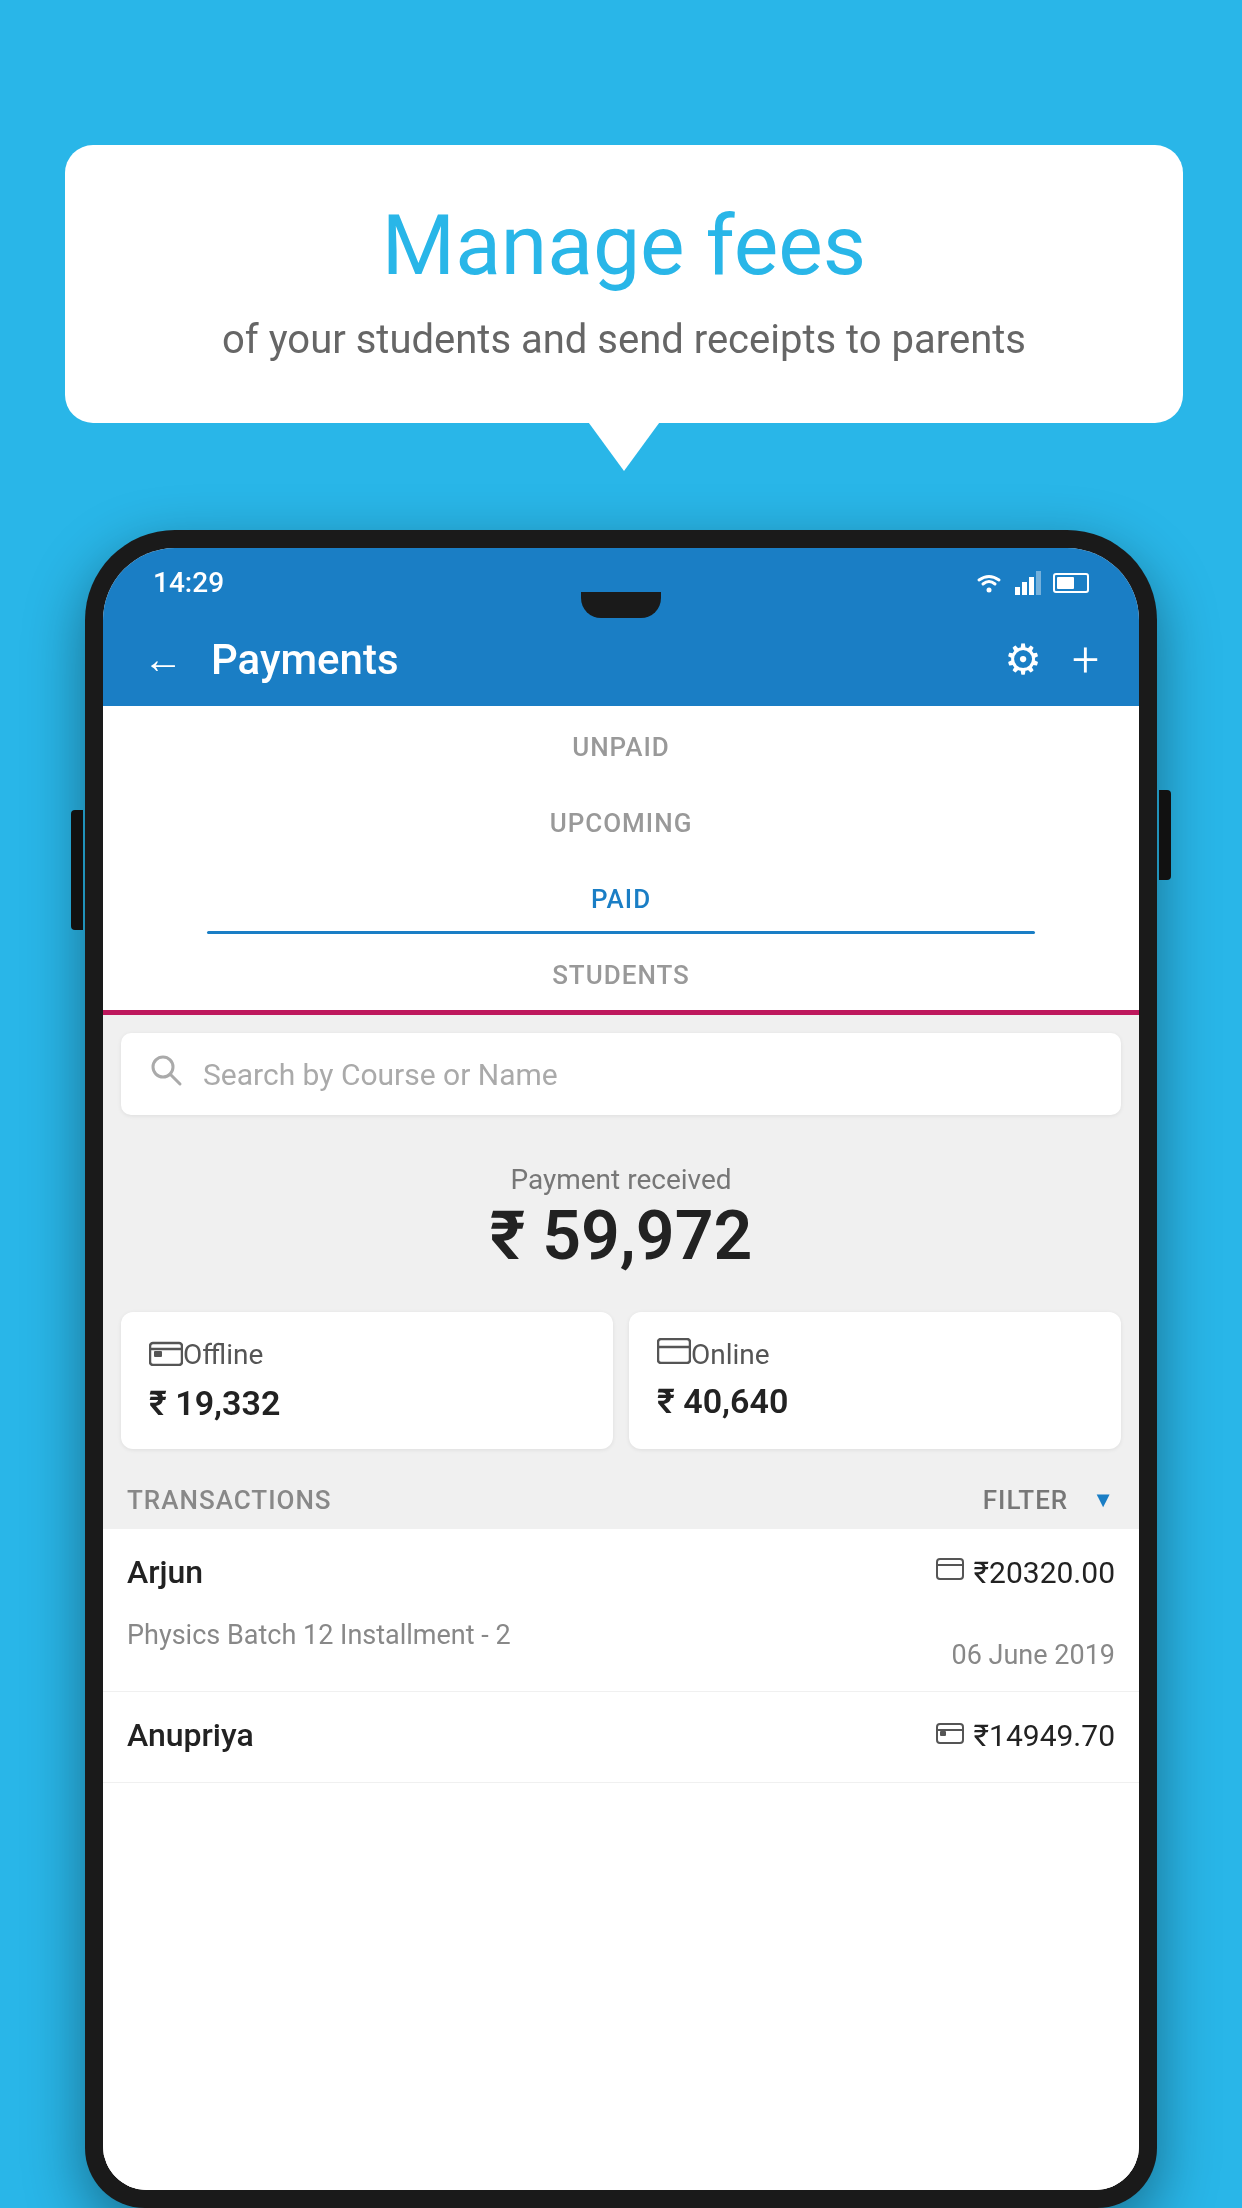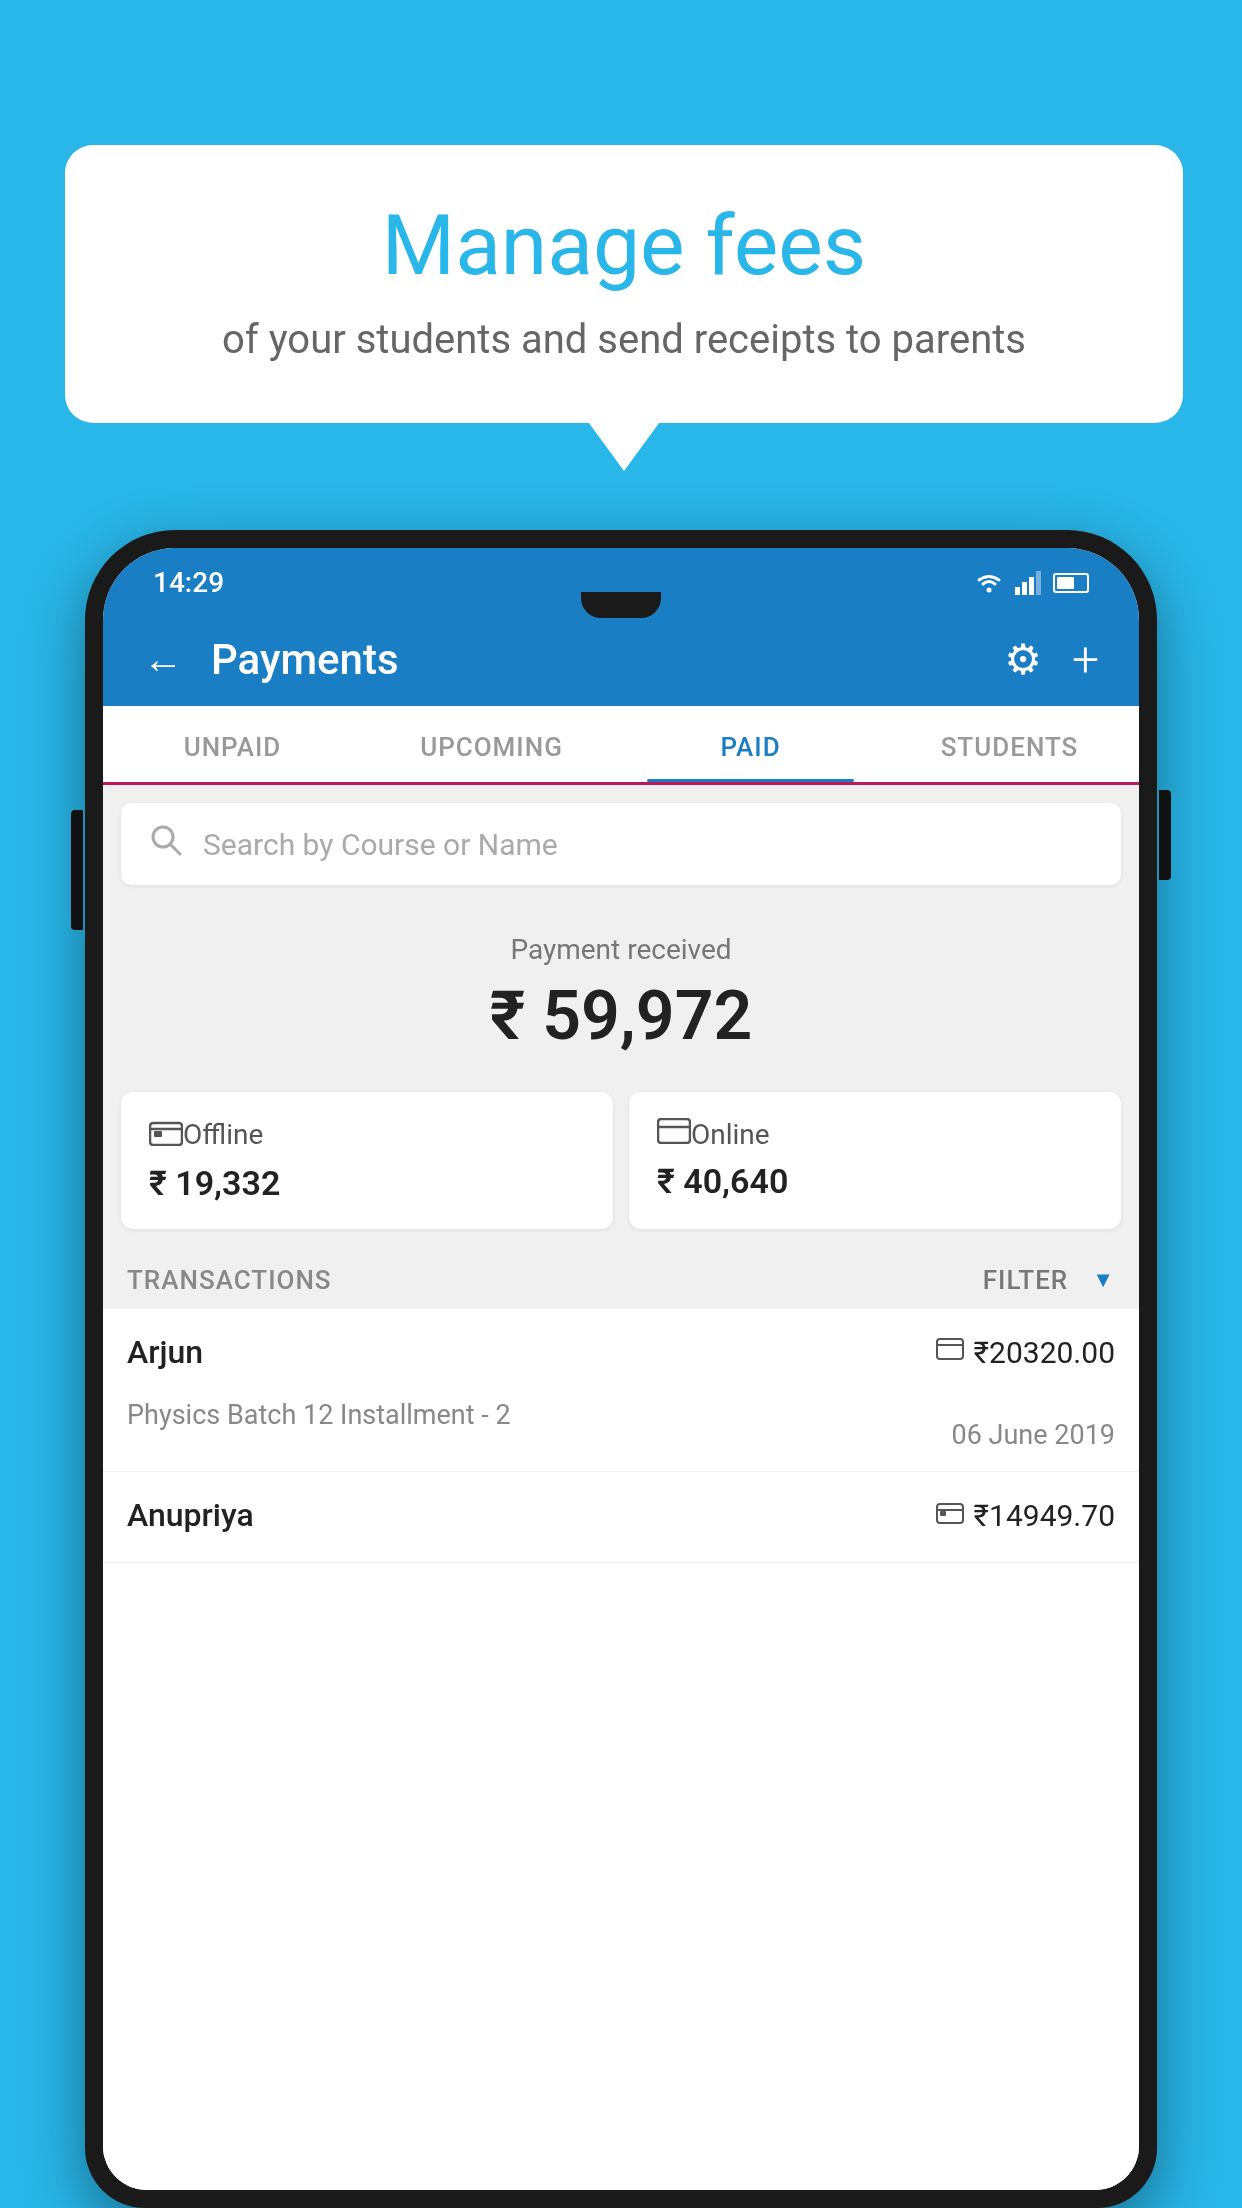--- a/index.html
+++ b/index.html
@@ -198,22 +198,23 @@
       color: white;
       font-size: 48px;
       font-weight: 300;
       line-height: 1;
     }
 
     
     .tabs {
       background: white;
       display: flex;
-      border-bottom: 3px solid #be185d;
+      border-bottom: 5px solid #be185d;
       flex-shrink: 0;
+      flex-direction: column;
     }
 
     .tab {
       flex: 1;
       text-align: center;
       padding: 26px 10px 20px;
       font-size: 26px;
       font-weight: 500;
       color: #999;
       letter-spacing: 1px;
@@ -269,21 +270,20 @@
     
     .payment-received {
       background: #f0f0f0;
       text-align: center;
       padding: 30px 20px 20px;
     }
 
     .payment-label {
       font-size: 28px;
       color: #777;
-      margin-bottom: 10px;
     }
 
     .payment-amount {
       font-size: 68px;
       font-weight: 600;
       color: #222;
     }
 
     
     .cards-row {

